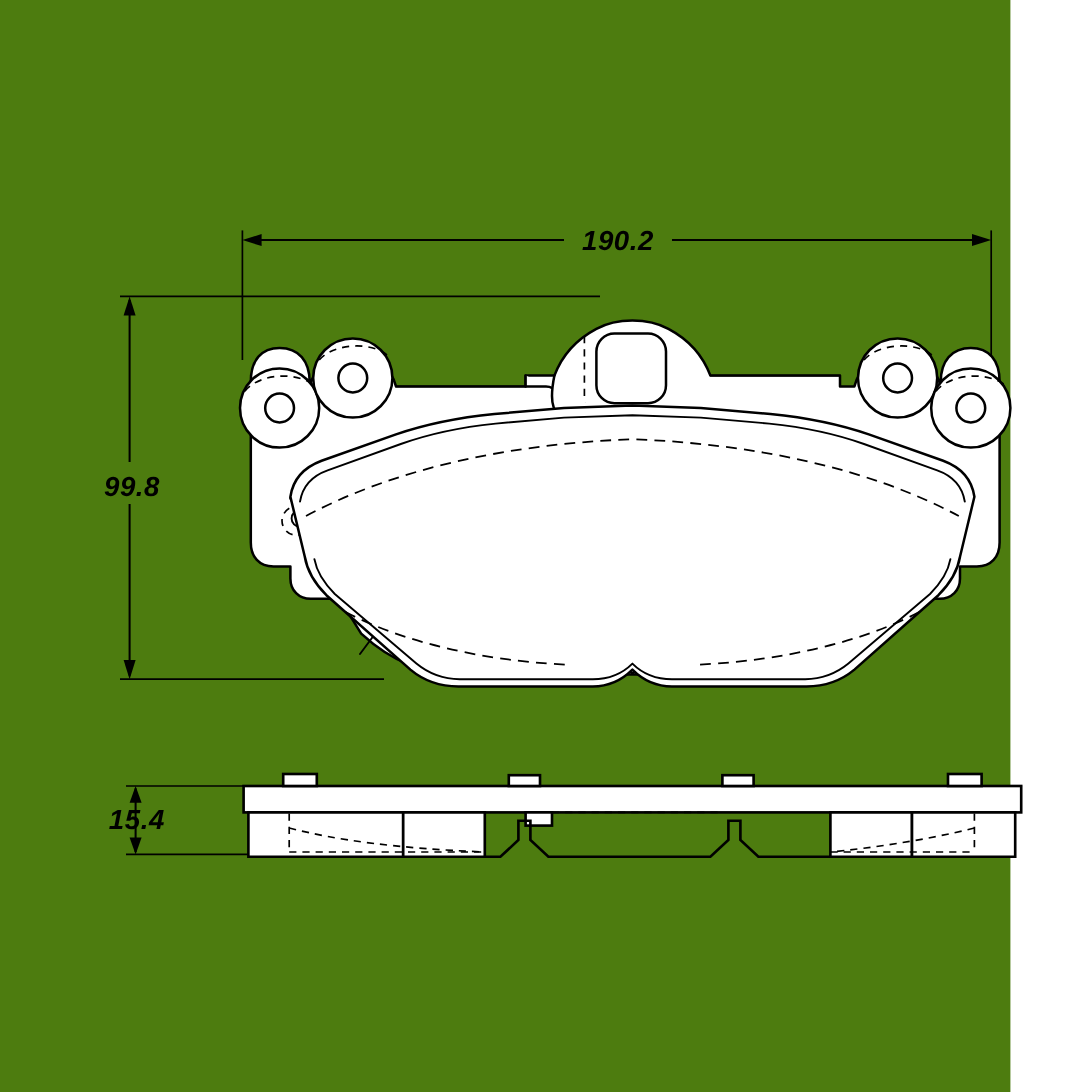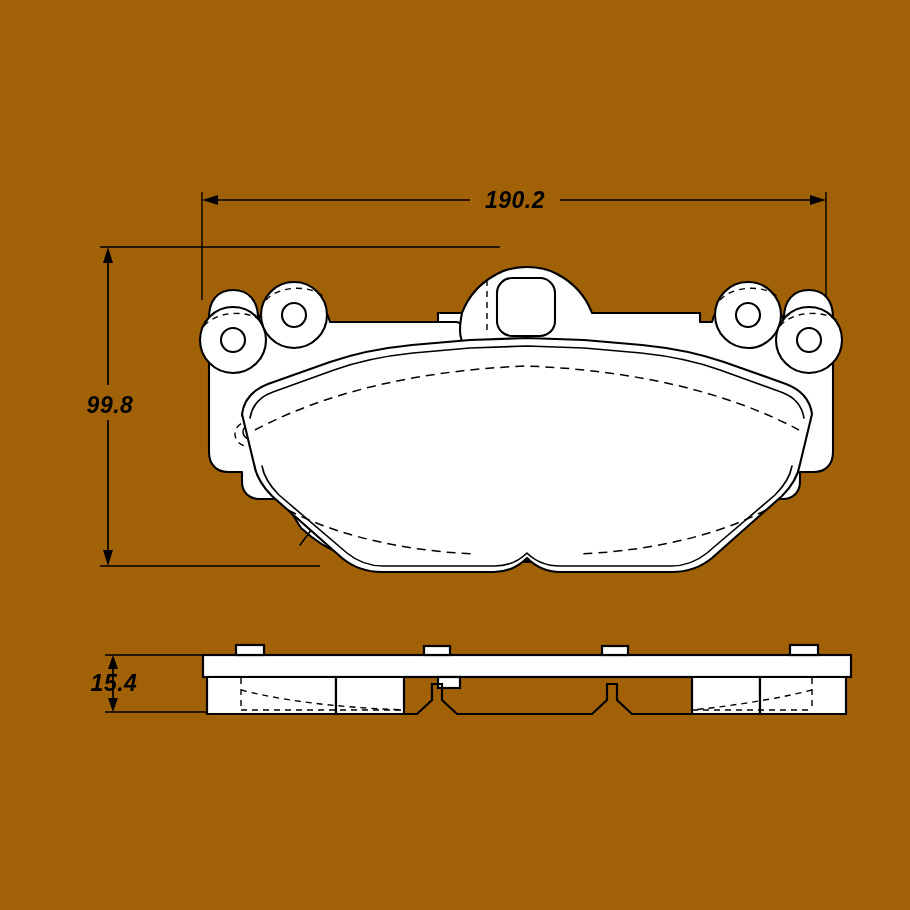--- a/index.html
+++ b/index.html
@@ -8,23 +8,23 @@
     background: #ffffff;
   }
   body {
     width: 910px;
     height: 910px;
     font-family: "Liberation Sans", sans-serif;
     overflow: hidden;
   }
   #drawing-root {
     position: relative;
-    width: 910px;
+    width: 842px;
     height: 910px;
-    background: #a16207;
+    background: #4d7c0f;
   }
   svg.canvas {
     display: block;
     width: 910px;
     height: 910px;
   }
   .dim-text {
     font-family: "Liberation Sans", sans-serif;
     font-weight: bold;
     font-style: italic;

